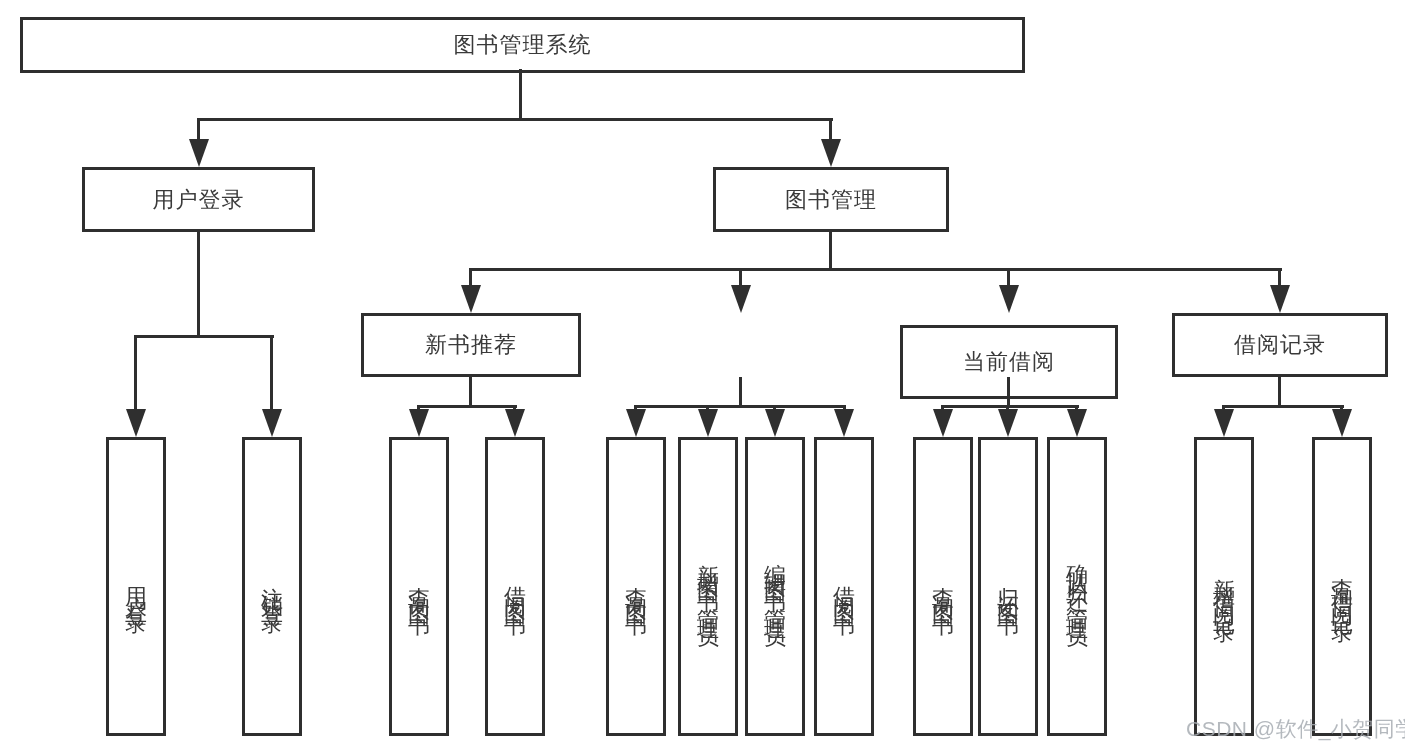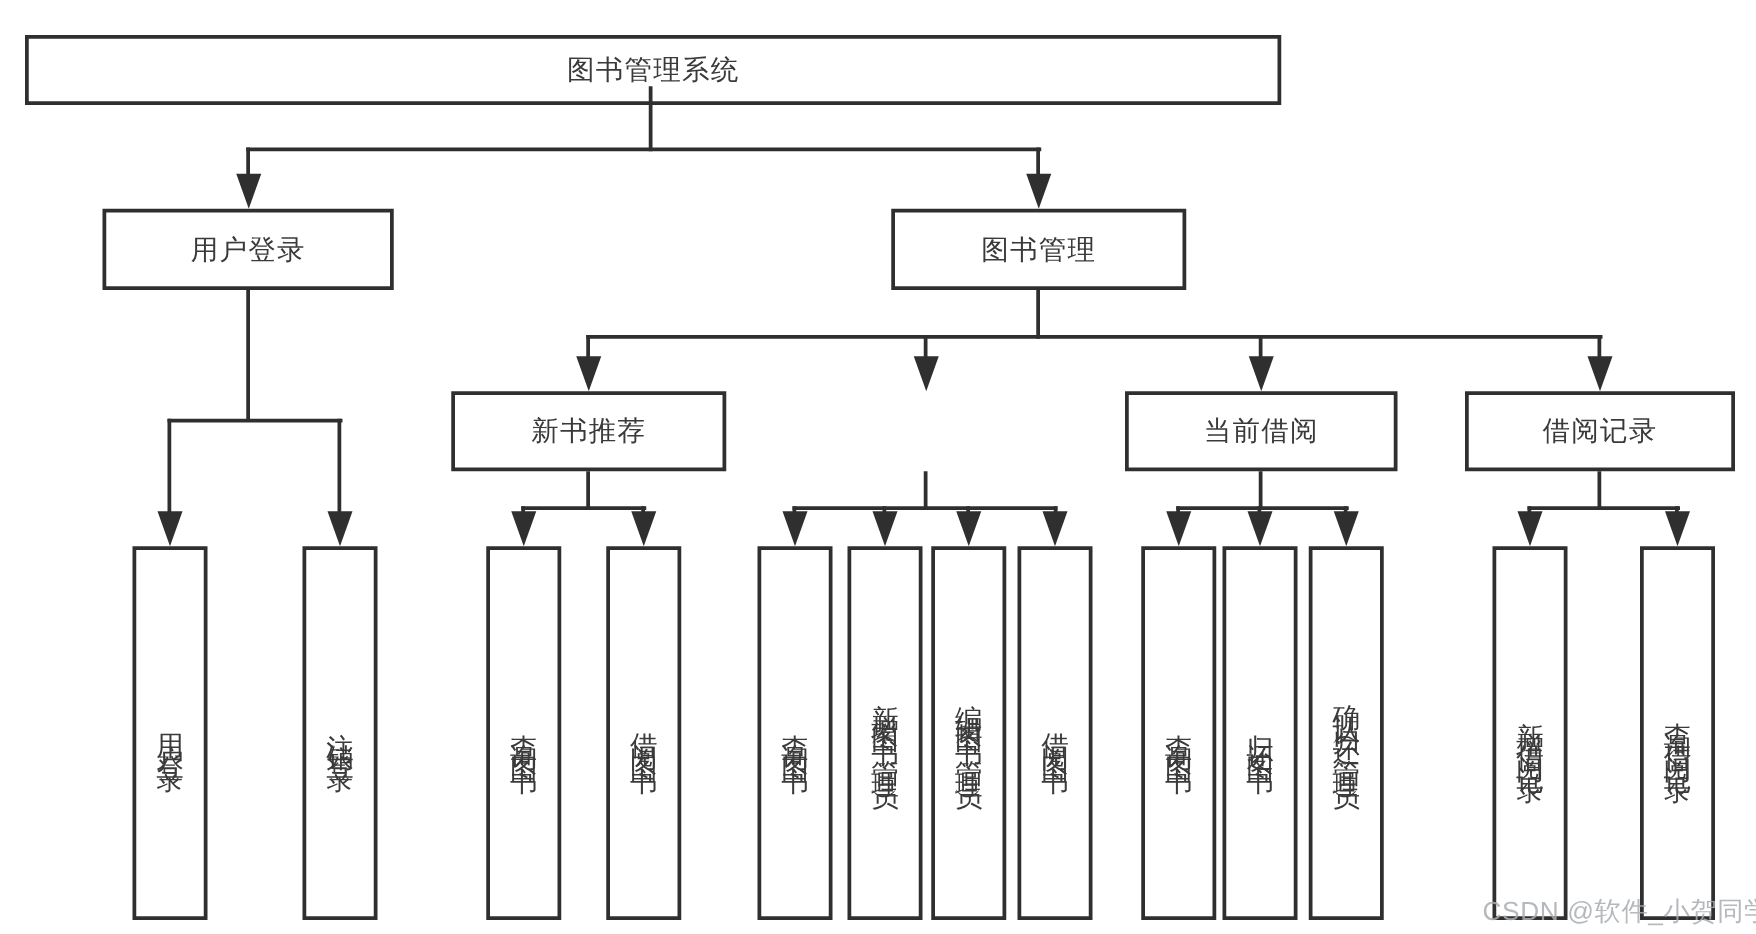--- a/index.html
+++ b/index.html
@@ -26,35 +26,35 @@
   .wm{
     position:absolute;left:1186px;top:715px;font-size:21px;color:#a8adb3;
     opacity:.85;letter-spacing:.5px;white-space:nowrap;z-index:5;
   }
 </style>
 </head>
 <body>
 
 <div class="stage">
 
-  <div class="box" style="left:20px;top:28px;width:1005px;height:56px">
+  <div class="box" style="left:20px;top:17px;width:1005px;height:56px">
     <span class="hlabel">图书管理系统</span>
   </div>
 
   <div class="box" style="left:82px;top:167px;width:233px;height:65px">
     <span class="hlabel">用户登录</span>
   </div>
   <div class="box" style="left:361px;top:313px;width:220px;height:64px">
     <span class="hlabel">新书推荐</span>
   </div>
 
   <div class="box" style="left:713px;top:167px;width:236px;height:65px">
     <span class="hlabel">图书管理</span>
   </div>
-  <div class="box" style="left:900px;top:313px;width:218px;height:64px">
+  <div class="box" style="left:900px;top:325px;width:218px;height:74px">
     <span class="hlabel">当前借阅</span>
   </div>
   <div class="box" style="left:1172px;top:313px;width:216px;height:64px">
     <span class="hlabel">借阅记录</span>
   </div>
 
   <div class="box" style="left:106px;top:437px;width:60px;height:299px">
     <span class="vlabel">用户登录</span>
   </div>
   <div class="box" style="left:242px;top:437px;width:60px;height:299px">

